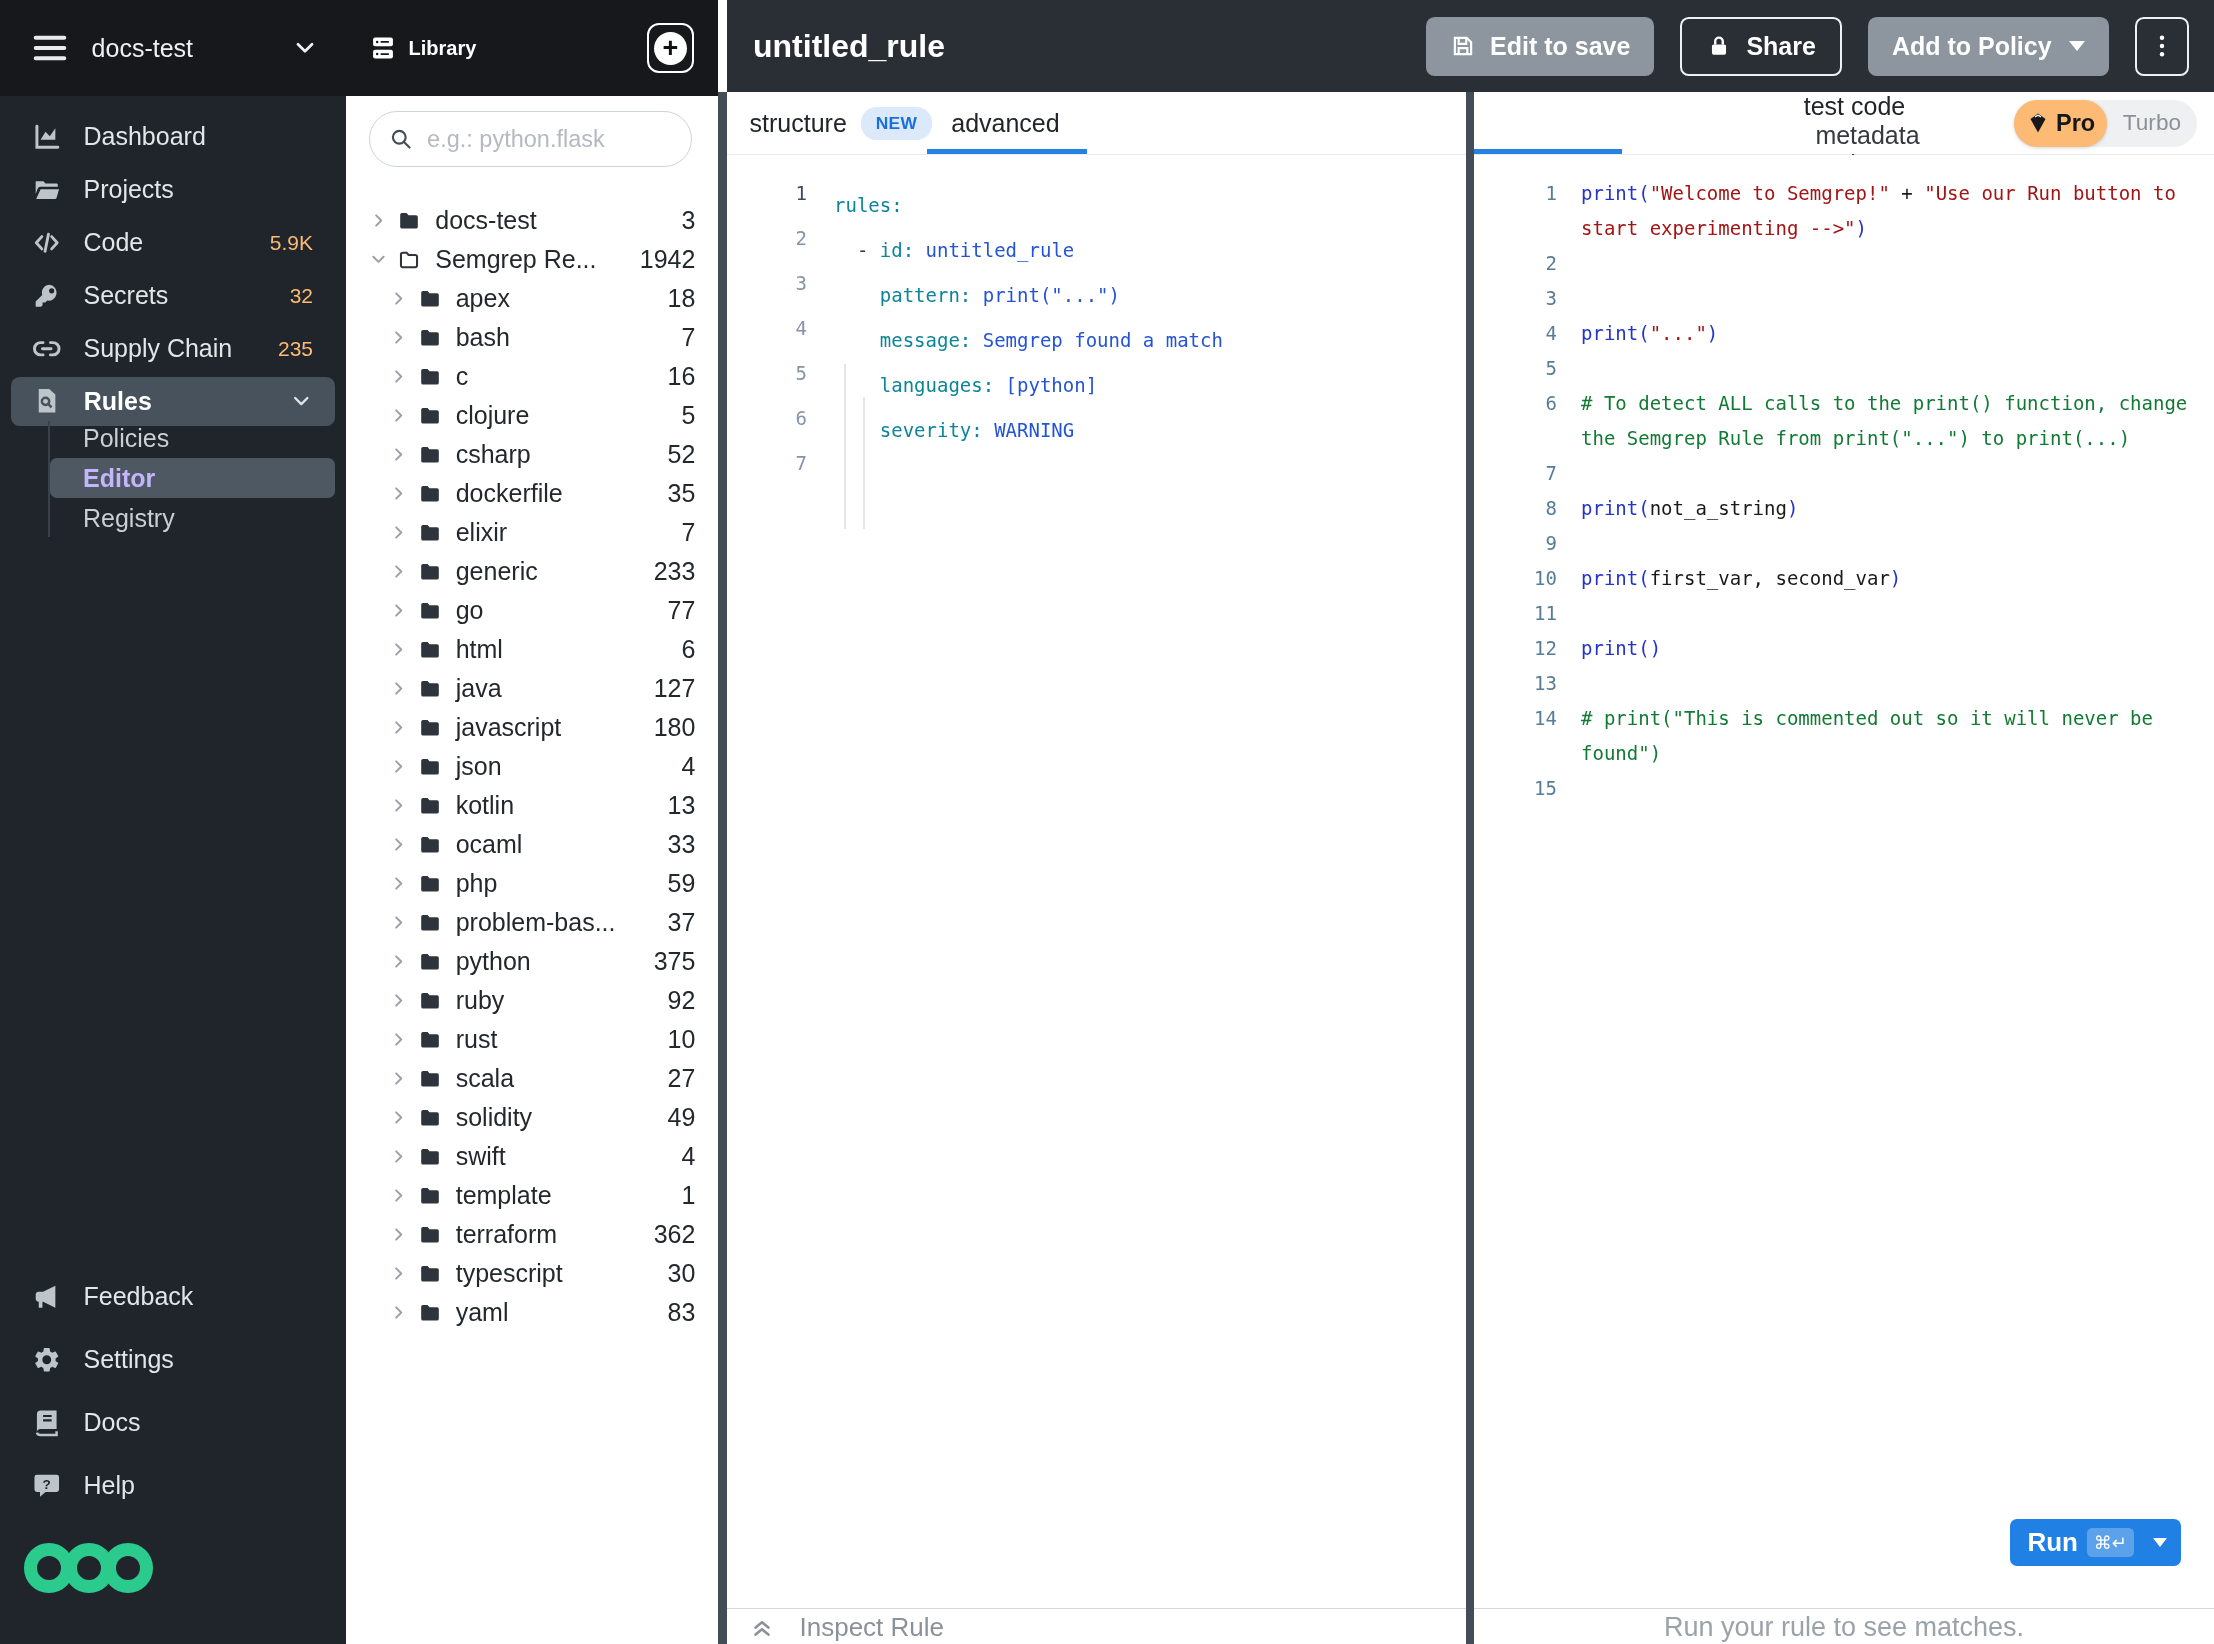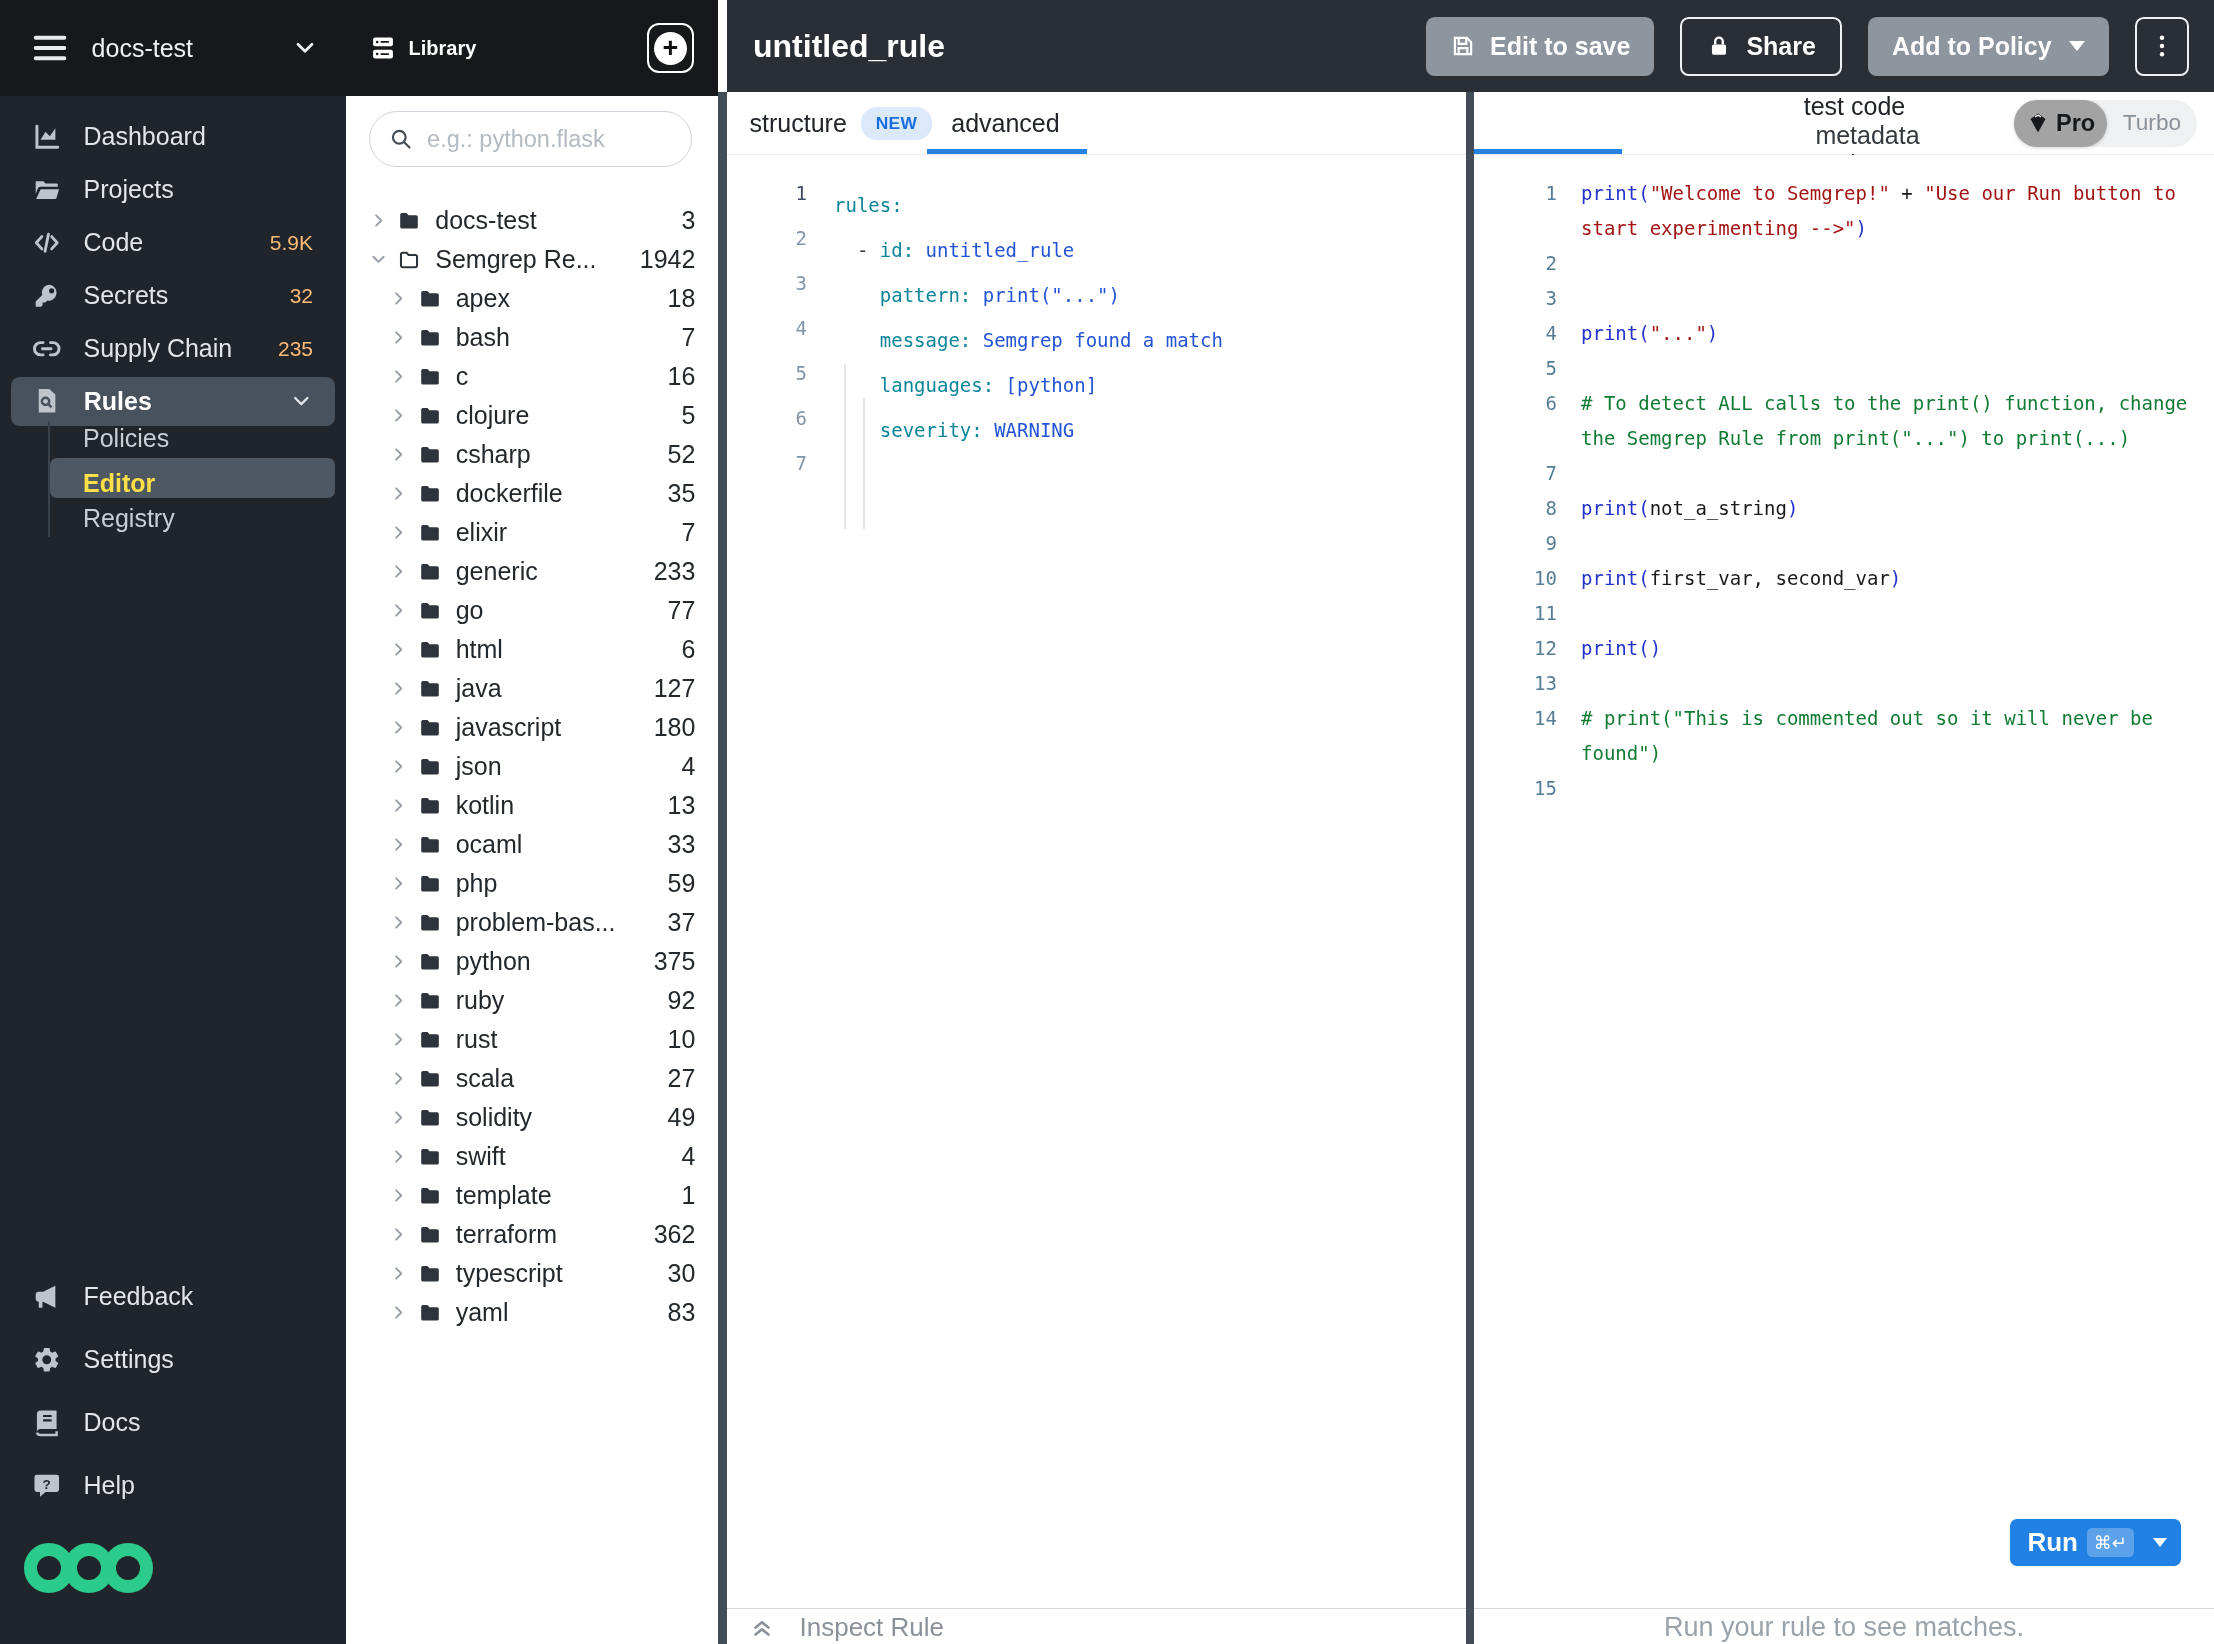--- a/index.html
+++ b/index.html
@@ -16,21 +16,21 @@
   #org-name{margin-left:22.6px;font-size:25px;color:#eef1f3;}
   #org-chev{width:26px;height:26px;color:#eef1f3;margin-left:auto;margin-right:28px;cursor:pointer;}
   #side-menu{position:absolute;top:110px;left:0;width:346px;}
   .side-item{height:53px;display:flex;align-items:center;padding:0 33px 0 32px;color:#e2e6e9;font-size:25px;cursor:pointer;}
   .side-item .mic{width:29.5px;height:29.5px;margin-right:22px;color:#bdc4ca;flex:none;}
   .side-item .badge{margin-left:auto;font-size:21px;color:#fdba74;}
   .side-item.sel{background:#47525d;border-radius:8.7px;margin:1.7px 11.3px;height:49px;padding:0 22px 0 21px;font-weight:bold;color:#fff;}
   .side-item.sel .chev{width:22.6px;height:22.6px;color:#dfe3e7;margin-left:auto;}
   #sub-menu{position:absolute;top:418px;left:0;width:346px;}
   .sub-item{height:40px;display:flex;align-items:center;padding-left:83px;font-size:25px;color:#c9cfd5;cursor:pointer;}
-  .sub-item.sel{background:#4d5862;border-radius:7px;margin:0 11.3px 0 50px;padding-left:33px;font-weight:bold;color:#fde047;align-items:flex-end;}
+  .sub-item.sel{background:#4d5862;border-radius:7px;margin:0 11.3px 0 50px;padding-left:33px;font-weight:bold;color:#c4b5fd;}
   #sub-line{position:absolute;left:48px;top:421px;width:1.7px;height:116px;background:#39424b;}
   #side-footer{position:absolute;top:1265px;left:0;width:362px;}
   #side-footer .side-item{height:63px;}
   #logo{position:absolute;left:24px;top:1543px;display:flex;}
   .ring{width:50px;height:50px;border:13px solid #2bcb8e;border-radius:50%;box-sizing:border-box;}
   .ring+.ring{margin-left:-10.4px;}
 
   
   #library{left:346px;top:0;width:372px;height:1644px;background:#fff;}
   #lib-header{position:absolute;left:0;top:0;width:372px;height:96px;background:#16181c;display:flex;align-items:center;}
@@ -76,21 +76,21 @@
   #right-tabs{left:1474px;top:92px;width:740px;height:63px;}
   .tab{font-size:25px;color:#212529;cursor:pointer;}
   .tab.dim{color:#343a40;}
   .newpill{margin-left:14px;background:#dce9fb;color:#1a6fde;font-size:17.4px;font-weight:bold;letter-spacing:0.4px;
            padding:6px 14.8px;border-radius:15.6px;cursor:pointer;}
   .underline{position:absolute;bottom:0;height:5.2px;background:#2581e2;}
   #mid-underline{left:200px;width:160px;}
   #right-underline{left:0;width:148px;}
   #pro-toggle{position:absolute;right:17.4px;top:7.8px;height:47px;background:#eef0f2;border-radius:23.5px;
               display:flex;align-items:center;cursor:pointer;}
-  #pro-seg{height:47px;background:#a3a3a3;border-radius:23.5px;display:flex;align-items:center;padding:0 12px;
+  #pro-seg{height:47px;background:#fdba74;border-radius:23.5px;display:flex;align-items:center;padding:0 12px;
            box-shadow:0 0.9px 3.5px rgba(0,0,0,.18);}
   #pro-seg .gic{width:24px;height:24px;margin-right:6px;}
   #pro-label{font-size:23.5px;font-weight:600;color:#15181b;}
   #turbo-label{font-size:22.6px;color:#8a9199;padding:0 15.6px;}
 
   
   .editor{font-family:"DejaVu Sans Mono","Liberation Mono",monospace;font-size:19px;background:#fff;cursor:text;}
   #yaml-ed{left:727px;top:155px;width:739px;height:1453px;padding-top:22px;line-height:33px;box-sizing:border-box;}
   #py-ed{left:1474px;top:155px;width:740px;height:1453px;padding-top:21px;line-height:35px;box-sizing:border-box;}
   .cl{display:flex;}

